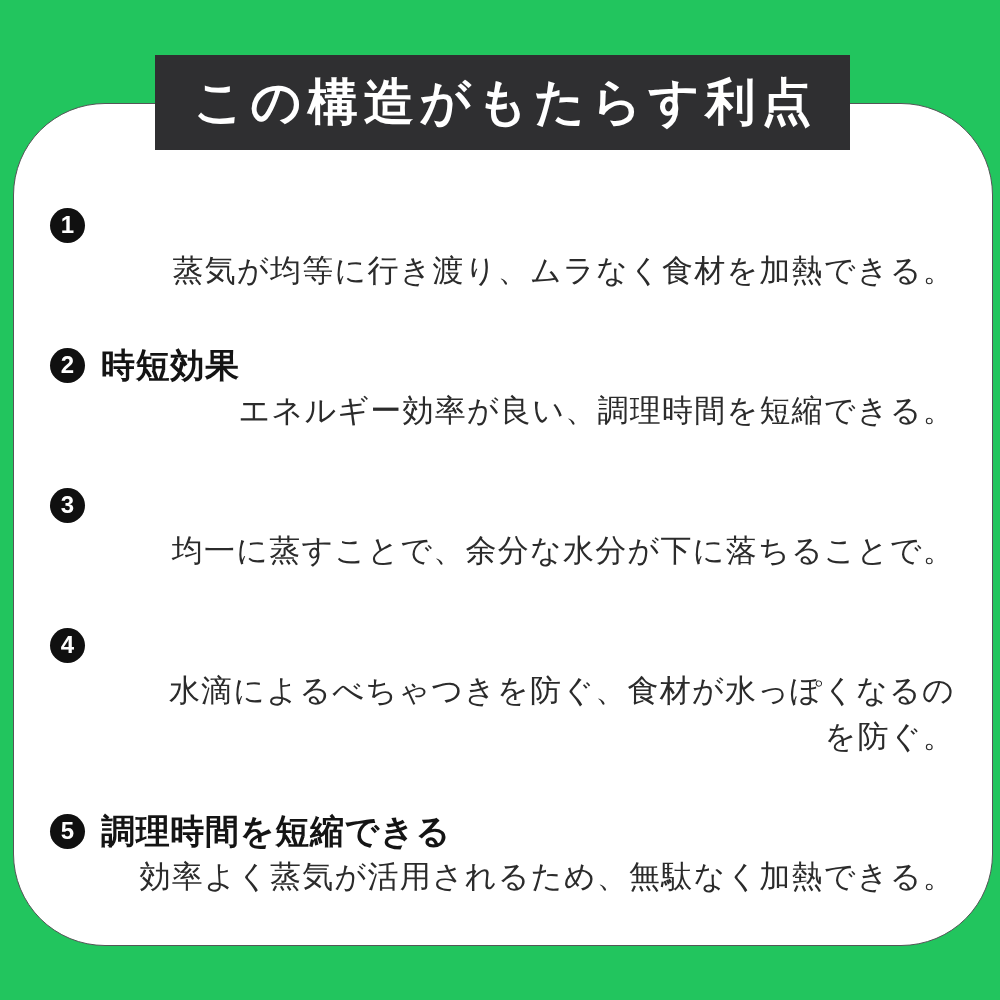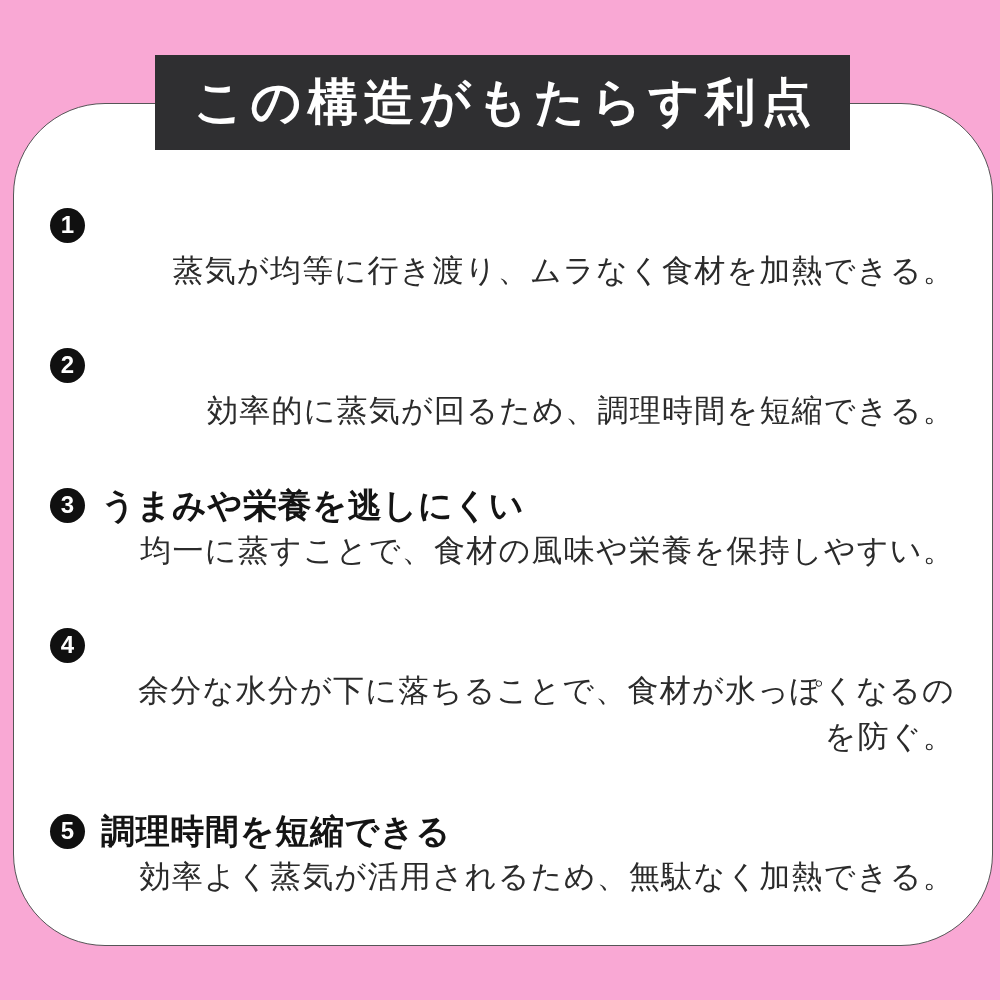--- a/index.html
+++ b/index.html
@@ -8,21 +8,21 @@
     width: 1000px;
     height: 1000px;
     background: #ffffff;
     font-family: "Liberation Sans", sans-serif;
     overflow: hidden;
   }
   .stage {
     position: relative;
     width: 1000px;
     height: 1000px;
-    background: #f9a8d4;
+    background: #22c55e;
   }
   
   .card {
     position: absolute;
     left: 13px;
     top: 103px;
     width: 980px;
     height: 843px;
     border: 1px solid #555557;
     border-radius: 92px;
@@ -113,37 +113,37 @@
     <div class="benefit">
       <div class="benefit-heading">
         <span class="num-badge">1</span>
       </div>
       <div class="benefit-body">蒸気が均等に行き渡り、ムラなく食材を加熱できる。</div>
     </div>
 
     <div class="benefit">
       <div class="benefit-heading">
         <span class="num-badge">2</span>
+        <span class="benefit-title">時短効果</span>
       </div>
-      <div class="benefit-body">効率的に蒸気が回るため、調理時間を短縮できる。</div>
+      <div class="benefit-body">エネルギー効率が良い、調理時間を短縮できる。</div>
     </div>
 
     <div class="benefit">
       <div class="benefit-heading">
         <span class="num-badge">3</span>
-        <span class="benefit-title">うまみや栄養を逃しにくい</span>
       </div>
-      <div class="benefit-body">均一に蒸すことで、食材の風味や栄養を保持しやすい。</div>
+      <div class="benefit-body">均一に蒸すことで、余分な水分が下に落ちることで。</div>
     </div>
 
     <div class="benefit">
       <div class="benefit-heading">
         <span class="num-badge">4</span>
       </div>
-      <div class="benefit-body">余分な水分が下に落ちることで、食材が水っぽくなるの
+      <div class="benefit-body">水滴によるべちゃつきを防ぐ、食材が水っぽくなるの
 を防ぐ。</div>
     </div>
 
     <div class="benefit">
       <div class="benefit-heading">
         <span class="num-badge">5</span>
         <span class="benefit-title">調理時間を短縮できる</span>
       </div>
       <div class="benefit-body">効率よく蒸気が活用されるため、無駄なく加熱できる。</div>
     </div>

